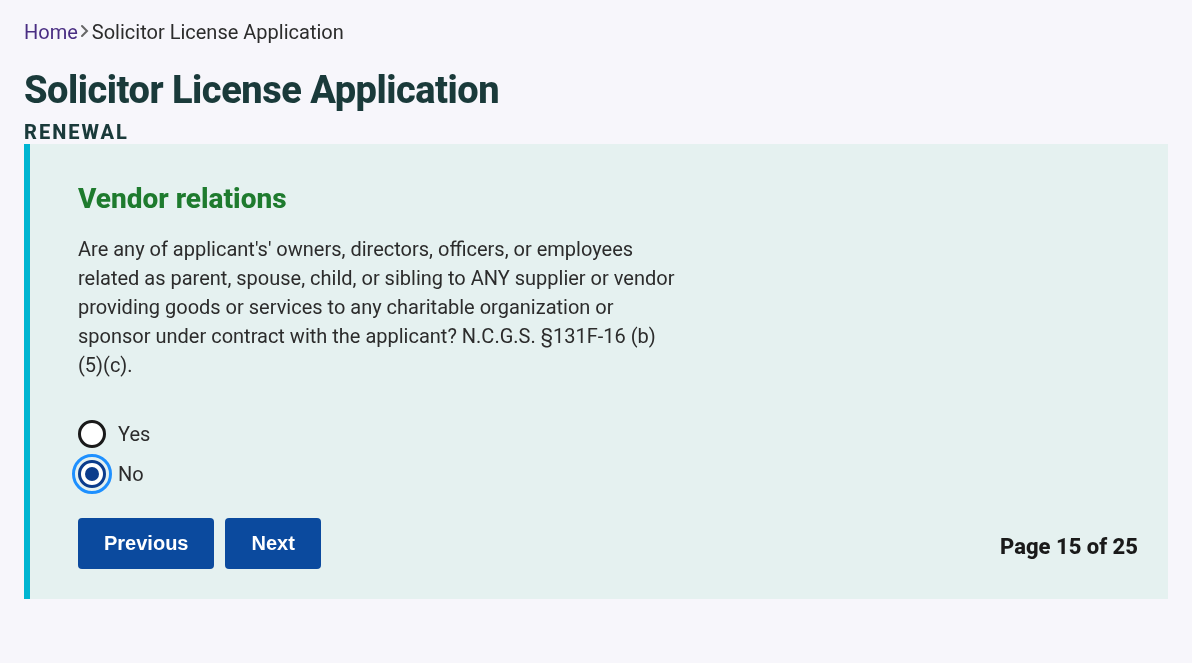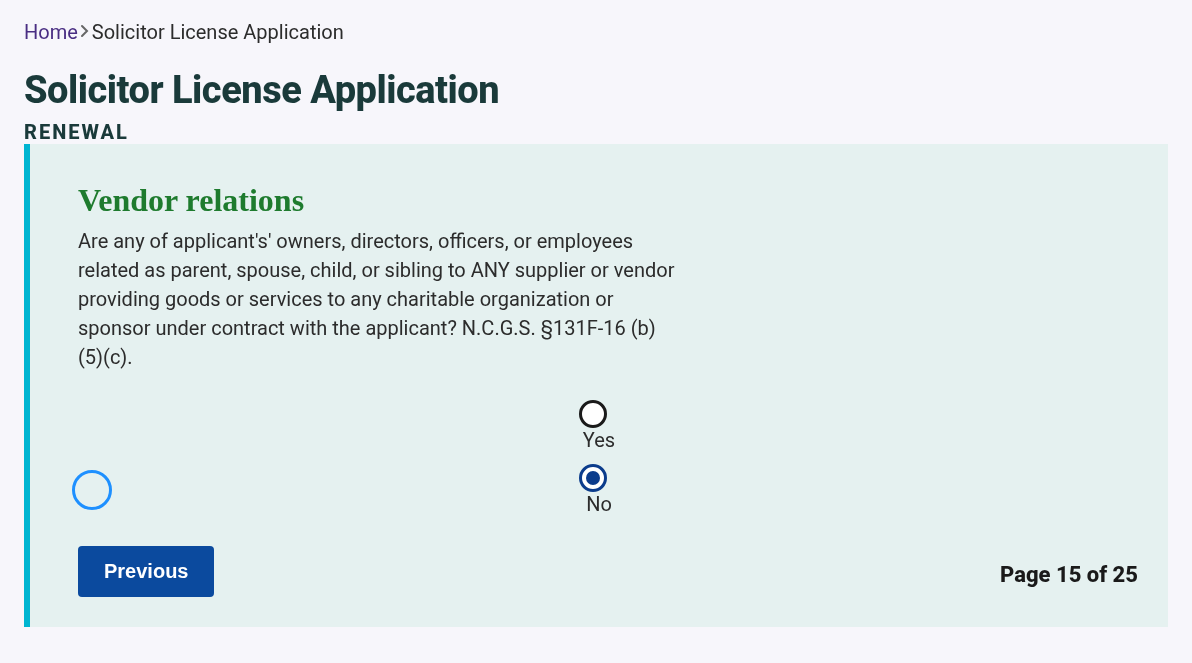--- a/index.html
+++ b/index.html
@@ -45,42 +45,40 @@
       color: #1a3a3a;
       letter-spacing: 2px;
     }
     .panel {
       background: #e5f1f0;
       border-left: 6px solid #00b5d1;
       padding: 38px 48px 30px 48px;
       position: relative;
     }
     .section-heading {
-      font-size: 32px;
+      font-size: 28px;
       font-weight: 800;
       color: #1e7b2e;
-      margin-bottom: 8px;
-      font-family: Liberation Serif, serif;
+      margin-bottom: 20px;
     }
     .question-text {
       font-size: 20px;
       line-height: 1.45;
       color: #2c2c2c;
       max-width: 600px;
-      margin-bottom: 28px;
+      margin-bottom: 40px;
     }
     .radio-group {
       margin-bottom: 30px;
     }
     .radio-option {
       display: flex;
       align-items: center;
       margin-bottom: 12px;
       cursor: pointer;
-      flex-direction: column;
     }
     .radio-circle {
       width: 28px;
       height: 28px;
       border: 3px solid #1a1a1a;
       border-radius: 50%;
       margin-right: 12px;
       display: flex;
       align-items: center;
       justify-content: center;
@@ -164,16 +162,17 @@
     </label>
     <label class="radio-option selected-wrap">
       <span class="radio-focus-ring"></span>
       <span class="radio-circle selected"></span>
       <span class="radio-label">No</span>
     </label>
   </div>
 
   <div class="button-row">
     <button class="btn">Previous</button>
+    <button class="btn">Next</button>
   </div>
 
   <div class="page-indicator">Page 15 of 25</div>
 </div>
 
 </body></html>

